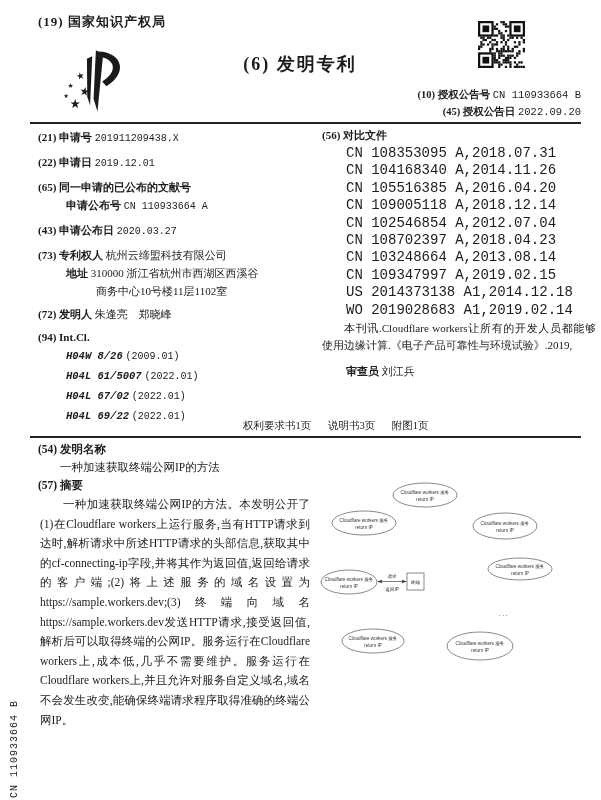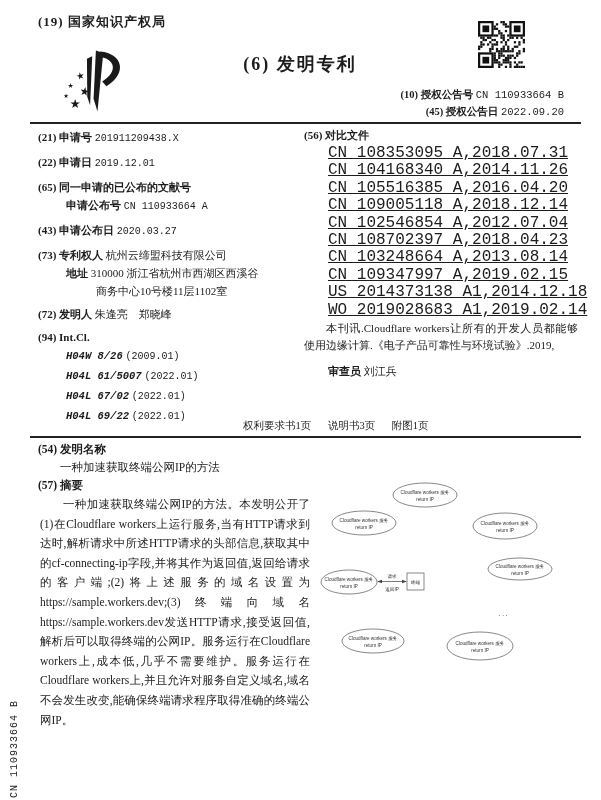--- a/index.html
+++ b/index.html
@@ -12,42 +12,42 @@
     overflow:hidden;
   }
   .abs { position:absolute; }
   .lbl { font-weight:bold; }
   .mono { font-family:"Liberation Mono","DejaVu Sans Mono",monospace; }
 
   
   .office-title { left:38px; top:13px; font-size:13px; font-weight:bold; letter-spacing:1px; }
   .doc-type { left:175px; top:52px; width:250px; text-align:center; font-size:18px; font-weight:bold; letter-spacing:2px; }
   .qr-box { left:478px; top:21px; width:47px; height:47px; }
-  .pub-line { right:37px; text-align:right; font-size:10.5px; white-space:nowrap; }
+  .pub-line { right:20px; text-align:right; font-size:10.5px; white-space:nowrap; }
   .pub-line .mono { font-size:10.5px; }
   .rule { left:30px; width:551px; height:0; border-top:2px solid #222; }
   .rule-1 { top:122px; }
   .rule-2 { top:436px; }
 
   
   .logo { left:58px; top:46px; width:80px; height:72px; }
 
   
   .col-left  { left:38px; top:128px; width:268px; }
-  .col-right { left:304px; top:126px; width:274px; }
+  .col-right { left:322px; top:126px; width:274px; }
   .bib-item { margin-bottom:5px; font-size:11px; line-height:18px; }
   .bib-item .val { font-family:"Liberation Mono","DejaVu Sans Mono",monospace; font-size:10px; }
   .indent1 { padding-left:28px; }
   .indent2 { padding-left:58px; }
   .intcl-row { padding-left:28px; }
   .intcl-code { font-style:italic; font-weight:bold; font-size:10.5px; font-family:Liberation Mono, monospace; }
   .intcl-date { font-family:"Liberation Mono","DejaVu Sans Mono",monospace; font-size:10px; }
 
   .cit-head { font-size:11px; font-weight:bold; line-height:19px; }
-  .cit-line { padding-left:24px; font-family:"Liberation Mono","DejaVu Sans Mono",monospace; font-size:16px; line-height:17.4px; white-space:nowrap;text-decoration:underline; }
+  .cit-line { padding-left:24px; font-family:"Liberation Mono","DejaVu Sans Mono",monospace; font-size:14px; line-height:17.4px; white-space:nowrap; }
   .npl { margin-top:1px; font-size:11px; line-height:17.4px; text-align:justify; text-indent:2em; }
   .examiner { margin-top:9px; padding-left:24px; font-size:11px; }
   .pages-line { left:243px; top:419px; font-size:10.5px; white-space:nowrap; }
   .pages-line span { margin-right:14px; }
 
   
   .sec54 { left:38px; top:442px; font-size:11.5px; font-weight:bold; }
   .inv-title { left:60px; top:460px; font-size:11.5px;text-align:right; }
   .sec57 { left:38px; top:478px; font-size:11.5px; font-weight:bold; }
   .abstract { left:40px; top:495px; width:270px; font-size:11.5px; line-height:19.6px; text-align:justify; text-indent:2em; }

